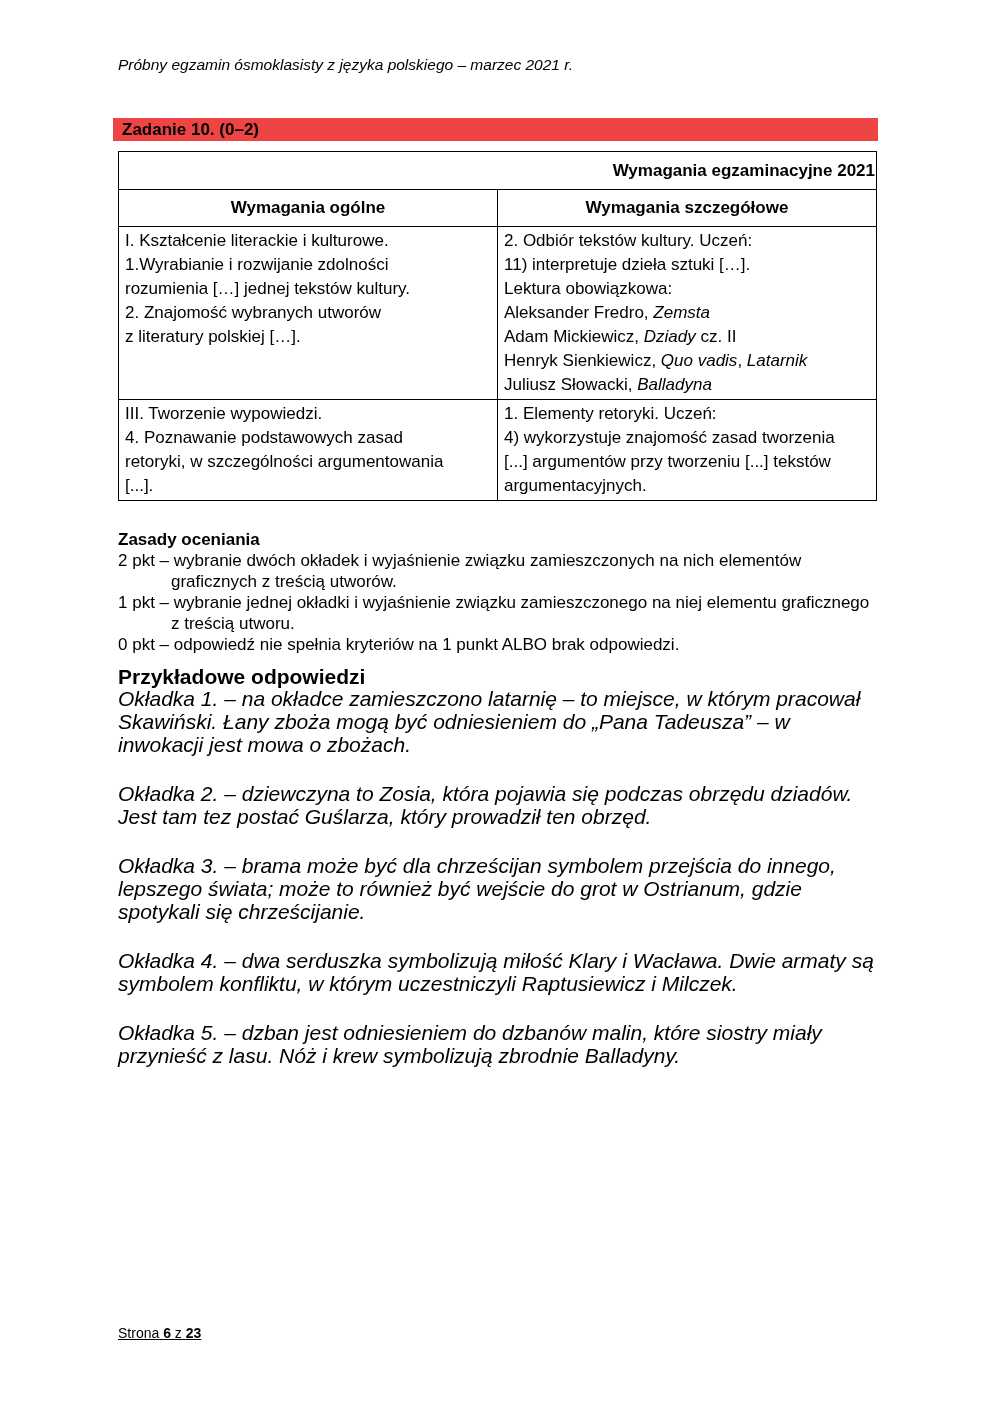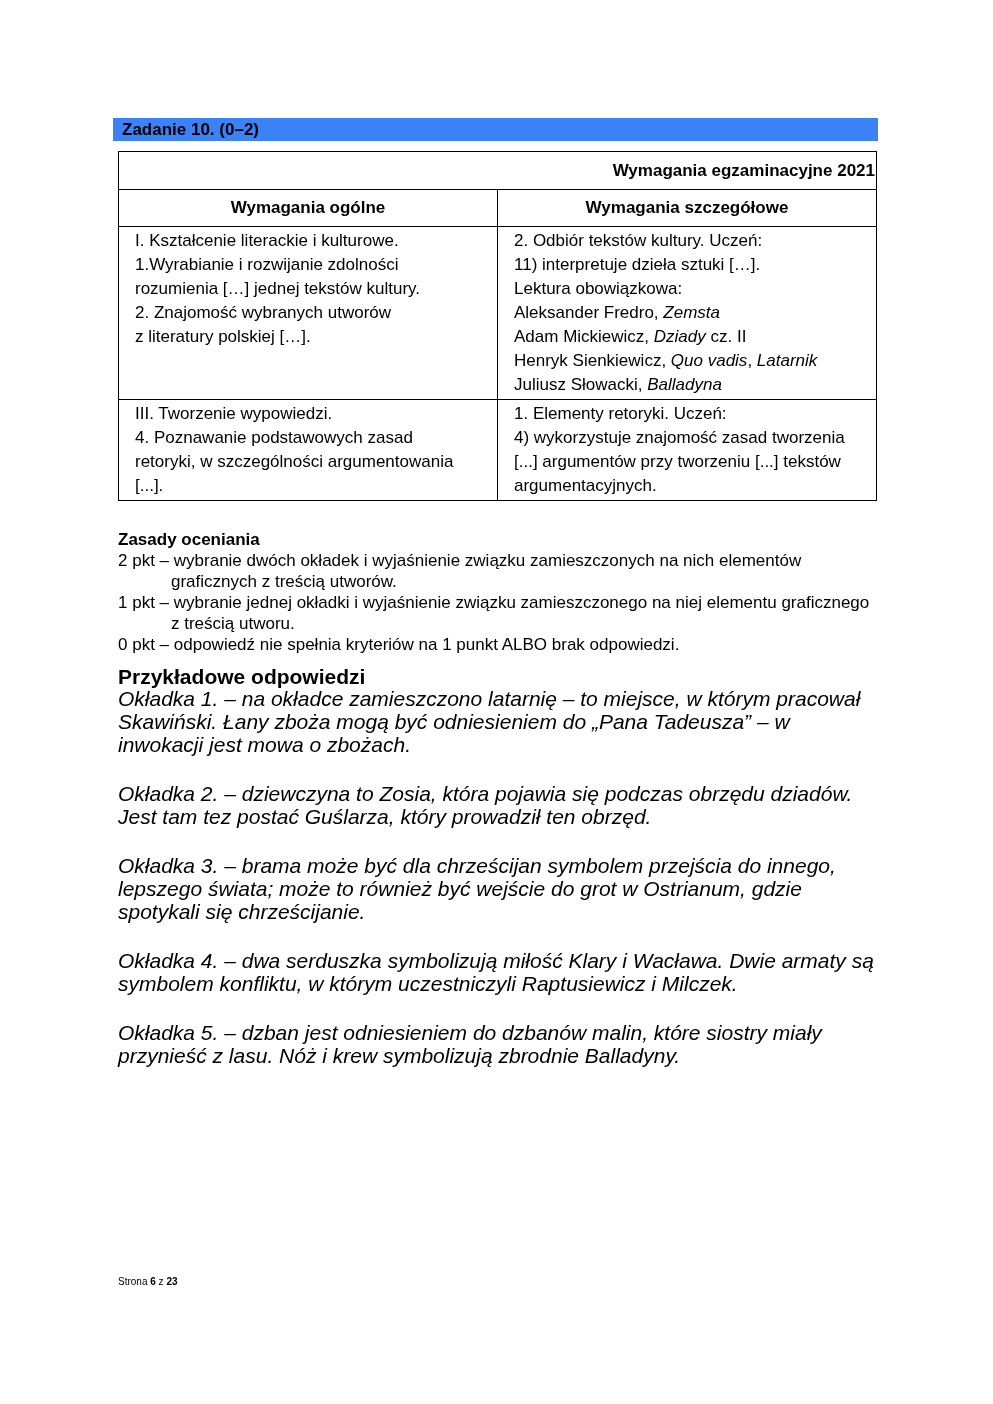--- a/index.html
+++ b/index.html
@@ -44,21 +44,21 @@
   }
   .req-table th, .req-table td {
     border: 1.5px solid #000;
     box-sizing: border-box;
   }
   .req-table th { font-weight: bold; text-align: center; vertical-align: middle; }
   .req-table .t-title th { height: 38px; text-align: right; }
   .req-table .t-head th { height: 37px; width: 50%; }
   .req-table td {
     vertical-align: top;
-    padding: 2px 16px;
+    padding: 2px 6px;
     line-height: 24px;
   }
   .req-table .t-row1 td { height: 170px; }
   .req-table .t-row2 td { height: 99px; }
   .it { font-style: italic; }
 
   .scoring {
     position: absolute;
     left: 118px; top: 517px;
     width: 762px;
@@ -75,32 +75,34 @@
     font-size: 21px;
   }
   .answers .h { font-weight: bold; line-height: 21px; }
   .answers p {
     margin: 0 0 26px 0;
     font-style: italic;
     line-height: 23px;
   }
   .page-footer {
     position: absolute;
-    left: 118px; top: 1272px;
-    font-size: 10px;
+    left: 118px; top: 1324px;
+    font-size: 14px;
     line-height: 19px;
+    text-decoration: underline;
   }
 </style>
 </head>
 <body>
 
 <div class="page">
 
+  <div class="page-header">Próbny egzamin ósmoklasisty z języka polskiego – marzec 2021 r.</div>
 
-  <div class="task-bar" style="background: #3b82f6;">
+  <div class="task-bar" style="background: #ef4444;">
     <span>Zadanie 10. (0–2)</span>
   </div>
 
   <table class="req-table">
     <tbody>
       <tr class="t-title">
         <th colspan="2">Wymagania egzaminacyjne 2021</th>
       </tr>
       <tr class="t-head">
         <th>Wymagania ogólne</th>

